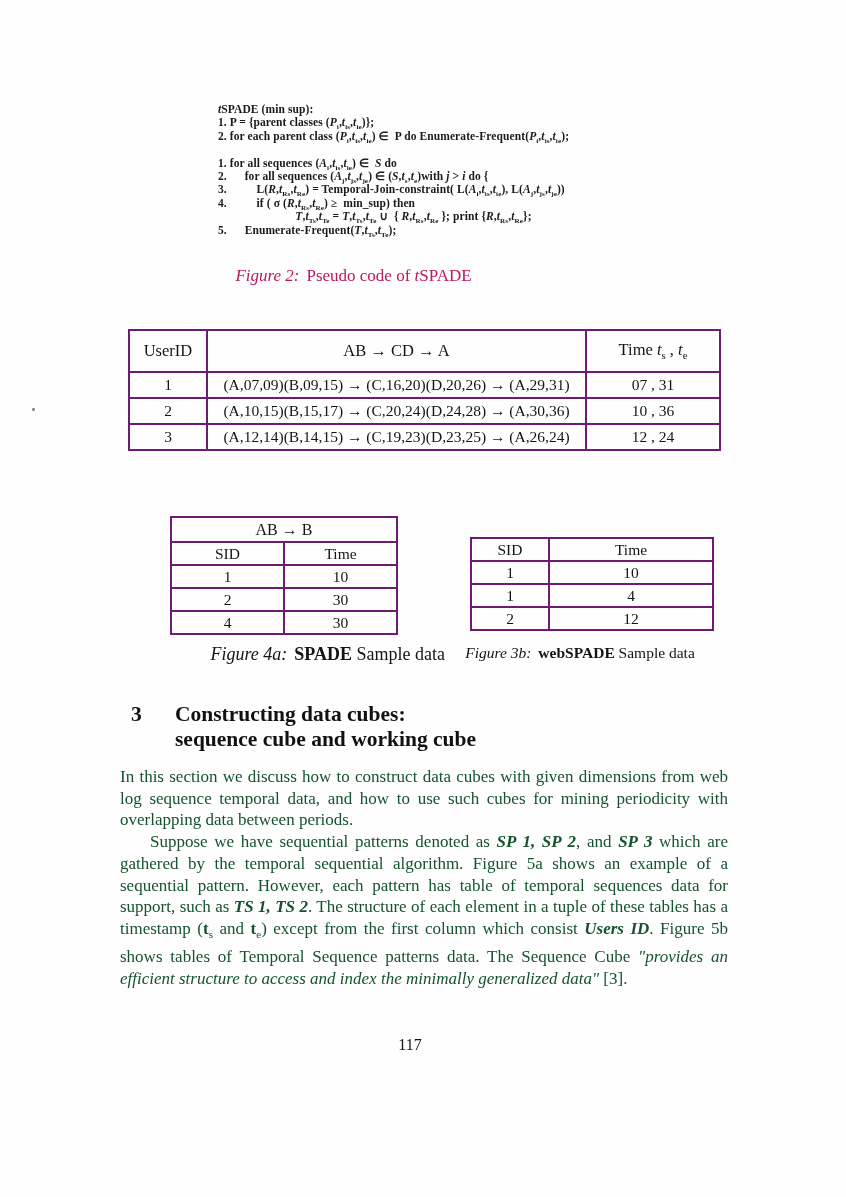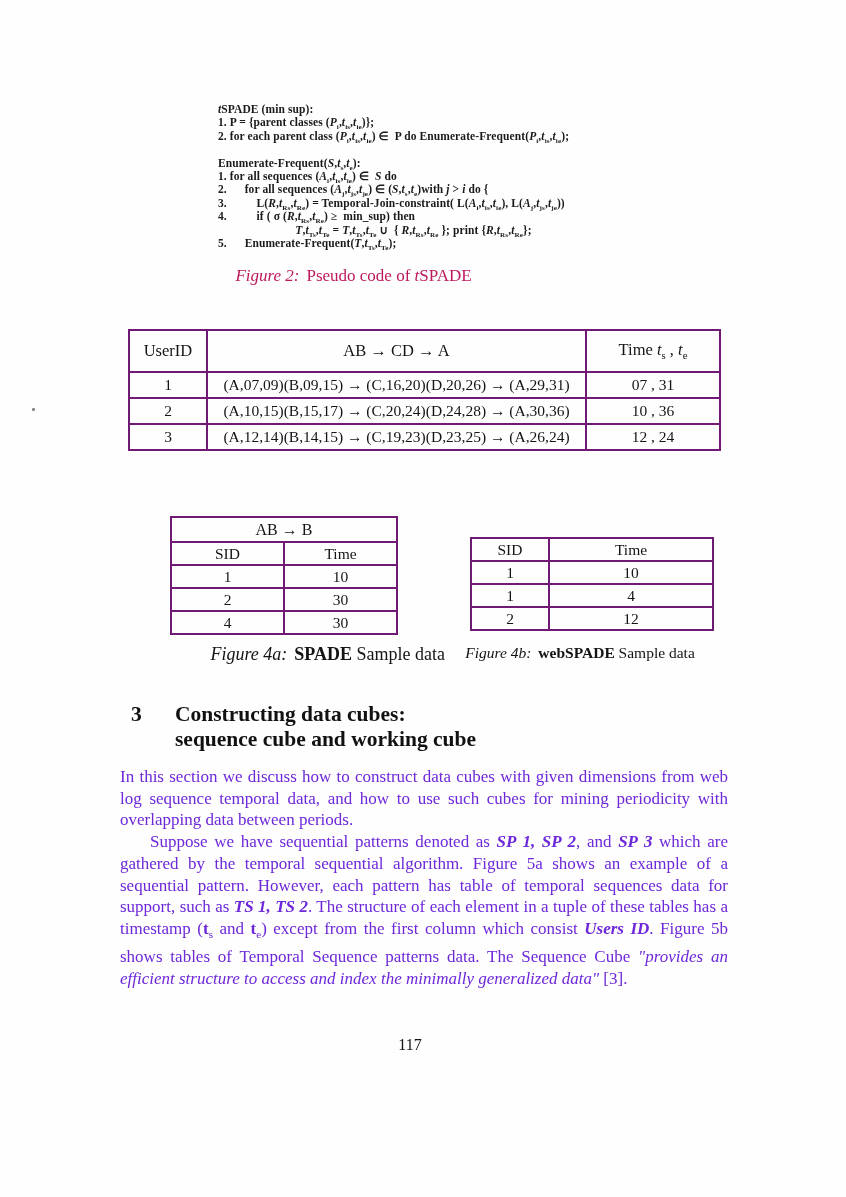--- a/index.html
+++ b/index.html
@@ -61,41 +61,40 @@
   
   .section-heading{
     position:absolute;left:131px;top:702px;
     display:flex;font-weight:bold;font-size:21.5px;line-height:25px;color:#111;
   }
   .section-number{width:44px;flex:none;}
 
   
   .body-text{
     position:absolute;left:120px;top:766px;width:608px;
-    font-size:17px;line-height:21.7px;text-align:justify;color:#6d28d9;
+    font-size:17px;line-height:21.7px;text-align:justify;color:#14532d;
   }
   .body-text p{margin:0;}
   .body-text p.indented{text-indent:30px;}
   .body-text sub{font-size:.65em;}
 
   .page-number{position:absolute;left:0;top:1036px;width:820px;text-align:center;font-size:16px;}
 </style>
 </head>
 <body>
 
 <div class="page">
 
   <div class="artifact-dot"></div>
 
   <div class="pseudocode">
     <div class="code-line"><i>t</i>SPADE (min sup):</div>
     <div class="code-line">1. P = {parent classes (<i>P</i><sub>i</sub>,<i>t</i><sub>is</sub>,<i>t</i><sub>ie</sub>)};</div>
     <div class="code-line">2. for each parent class (<i>P</i><sub>i</sub>,<i>t</i><sub>is</sub>,<i>t</i><sub>ie</sub>) ∈  P do Enumerate-Frequent(<i>P</i><sub>i</sub>,<i>t</i><sub>is</sub>,<i>t</i><sub>ie</sub>);</div>
     <div class="code-line"></div>
-    <div class="code-line">Enumerate-Frequent(<i>S</i>,<i>t</i><sub>s</sub>,<i>t</i><sub>e</sub>):</div>
     <div class="code-line">1. for all sequences (<i>A</i><sub>i</sub>,<i>t</i><sub>is</sub>,<i>t</i><sub>ie</sub>) ∈  <i>S</i> do</div>
     <div class="code-line">2.      for all sequences (<i>A</i><sub>j</sub>,<i>t</i><sub>js</sub>,<i>t</i><sub>je</sub>) ∈ (<i>S</i>,<i>t</i><sub>s</sub>,<i>t</i><sub>e</sub>)with <i>j</i> &gt; <i>i</i> do {</div>
     <div class="code-line">3.          L(<i>R</i>,<i>t</i><sub>Rs</sub>,<i>t</i><sub>Re</sub>) = Temporal-Join-constraint( L(<i>A</i><sub>i</sub>,<i>t</i><sub>is</sub>,<i>t</i><sub>ie</sub>), L(<i>A</i><sub>j</sub>,<i>t</i><sub>js</sub>,<i>t</i><sub>je</sub>))</div>
     <div class="code-line">4.          if ( σ (<i>R</i>,<i>t</i><sub>Rs</sub>,<i>t</i><sub>Re</sub>) ≥  min_sup) then</div>
     <div class="code-line">                          <i>T</i>,<i>t</i><sub>Ts</sub>,<i>t</i><sub>Te</sub> = <i>T</i>,<i>t</i><sub>Ts</sub>,<i>t</i><sub>Te</sub> ∪  { <i>R</i>,<i>t</i><sub>Rs</sub>,<i>t</i><sub>Re</sub> }; print {<i>R</i>,<i>t</i><sub>Rs</sub>,<i>t</i><sub>Re</sub>};</div>
     <div class="code-line">5.      Enumerate-Frequent(<i>T</i>,<i>t</i><sub>Ts</sub>,<i>t</i><sub>Te</sub>);</div>
   </div>
 
   <div class="caption caption-fig2">
     <span class="cap-label">Figure 2:</span><span>Pseudo code of </span><span class="it">t</span><span>SPADE</span>
@@ -169,21 +168,21 @@
       <td>2</td>
       <td>12</td>
     </tr>
   </tbody>
     </table>
 
   <div class="caption-fig4a">
     <span class="cap-label">Figure 4a:</span><span class="bd">SPADE</span><span> Sample data</span>
   </div>
   <div class="caption-fig4b">
-    <span class="cap-label">Figure 4b:</span><span class="bd">webSPADE</span><span> Sample data</span>
+    <span class="cap-label">Figure 3b:</span><span class="bd">webSPADE</span><span> Sample data</span>
   </div>
 
   <div class="section-heading">
     <div class="section-number">3</div>
     <div>
       <div>Constructing data cubes:</div>
       <div>sequence cube and working cube</div>
     </div>
   </div>
 

